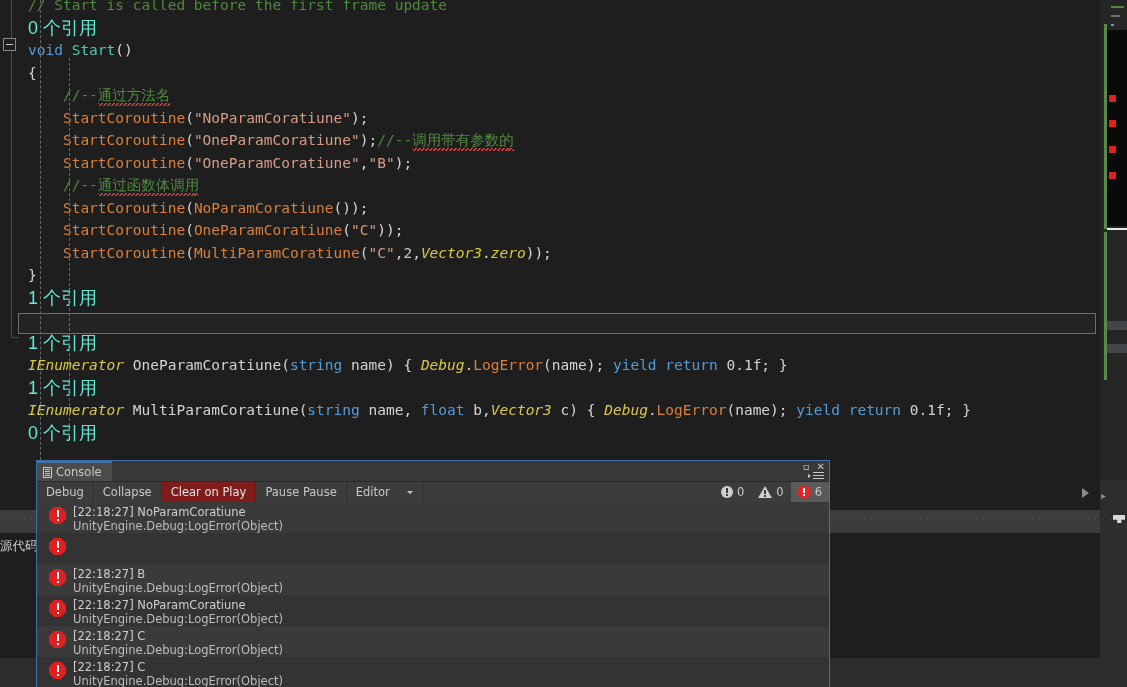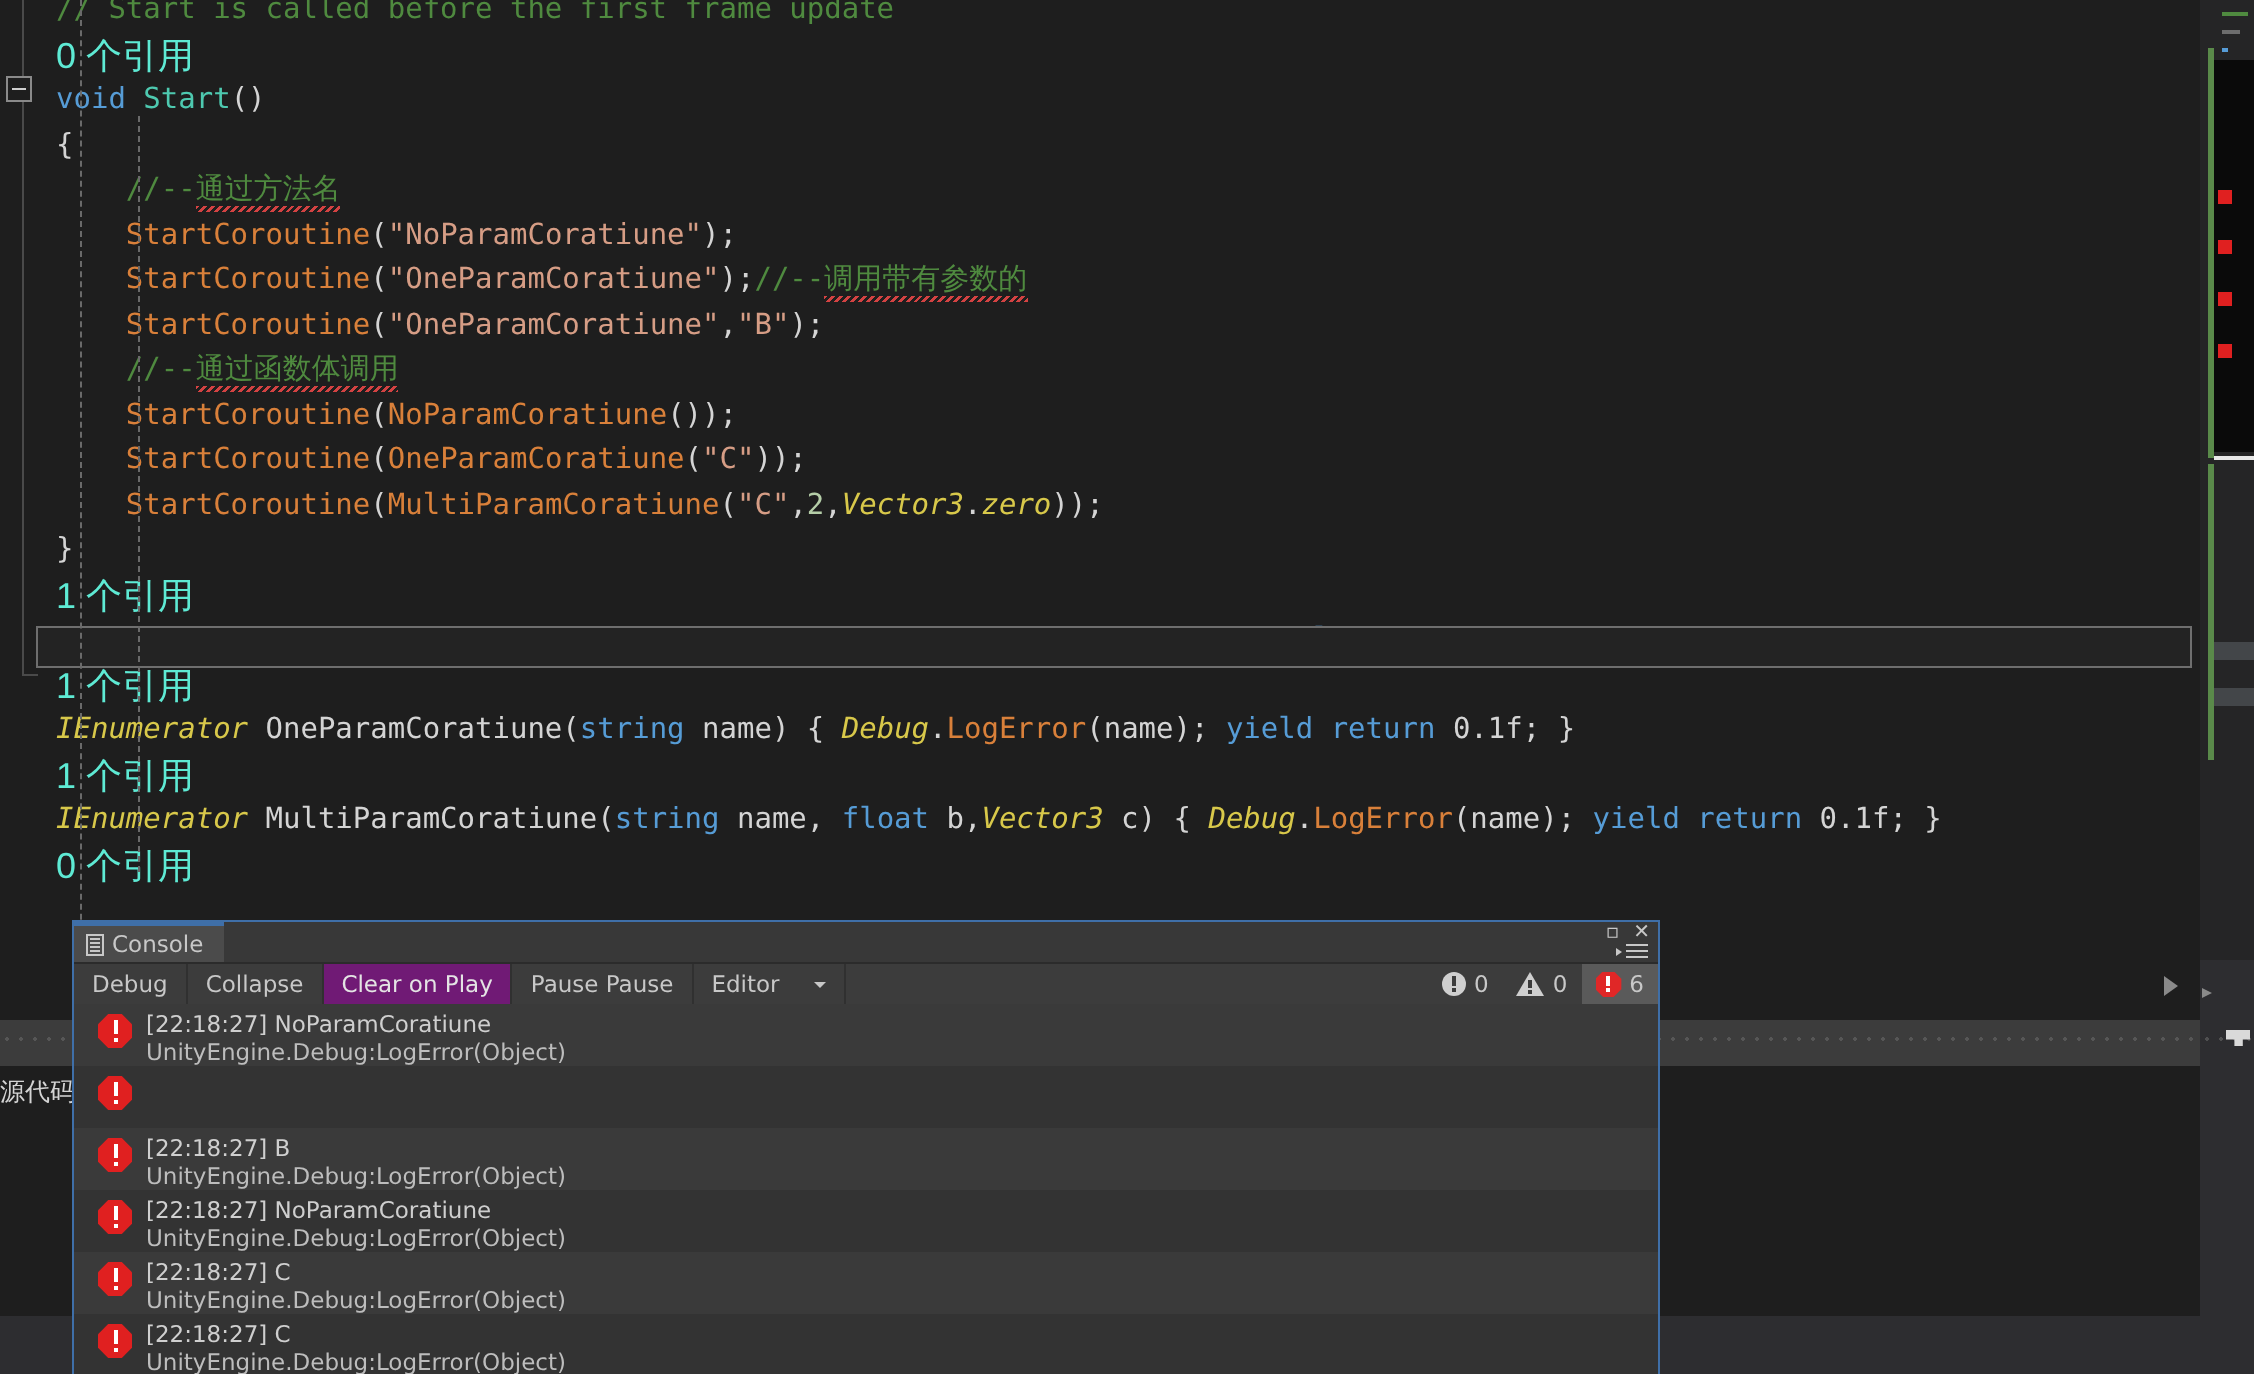--- a/index.html
+++ b/index.html
@@ -147,21 +147,21 @@
     background:linear-gradient(#c8c8c8 1px,transparent 1px) 0 0/11px 3px repeat;}
 
   #console-toolbar{
     height:20px;background:#3c3c3c;border-bottom:1px solid #2b2b2b;
     display:flex;align-items:stretch;position:relative;
   }
   .tb-btn{
     display:flex;align-items:center;padding:0 9px;color:#c8c8c8;font-size:11.5px;
     border-right:1px solid #303030;cursor:default;
   }
-  .tb-btn.active{background:#701a75;color:#e4e4e4;}
+  .tb-btn.active{background:#7f1d1d;color:#e4e4e4;}
   .tb-btn.drop{gap:17px;}
   .caret{width:0;height:0;border-top:3px solid #c8c8c8;border-left:3px solid transparent;border-right:3px solid transparent;}
   #tb-spacer{flex:1;}
   .counter{display:flex;align-items:center;gap:4px;padding:0 7px;color:#c8c8c8;font-size:11.5px;cursor:default;}
   .counter.err-active{background:#5a5a5a;}
   .ic-info{width:12px;height:12px;border-radius:50%;background:#cfcfcf;position:relative;}
   .ic-info:before{content:"";position:absolute;left:5px;top:2px;width:2px;height:5px;background:#3c3c3c;}
   .ic-info:after{content:"";position:absolute;left:5px;top:8px;width:2px;height:2px;background:#3c3c3c;}
   .ic-warn{width:0;height:0;border-left:7px solid transparent;border-right:7px solid transparent;border-bottom:12px solid #cfcfcf;position:relative;}
   .ic-warn:before{content:"";position:absolute;left:-1px;top:4px;width:2px;height:4px;background:#3c3c3c;}

